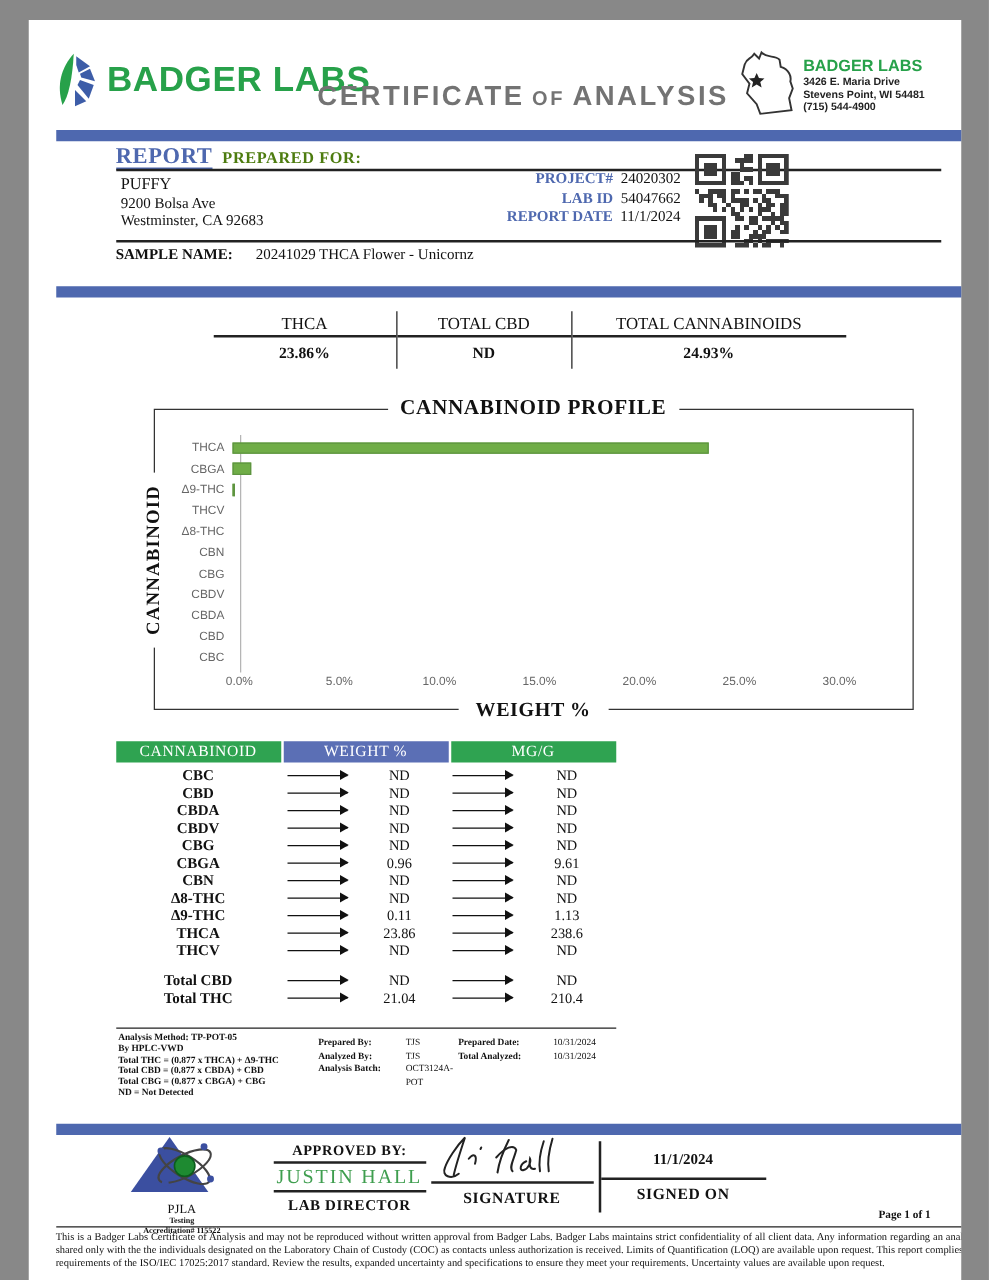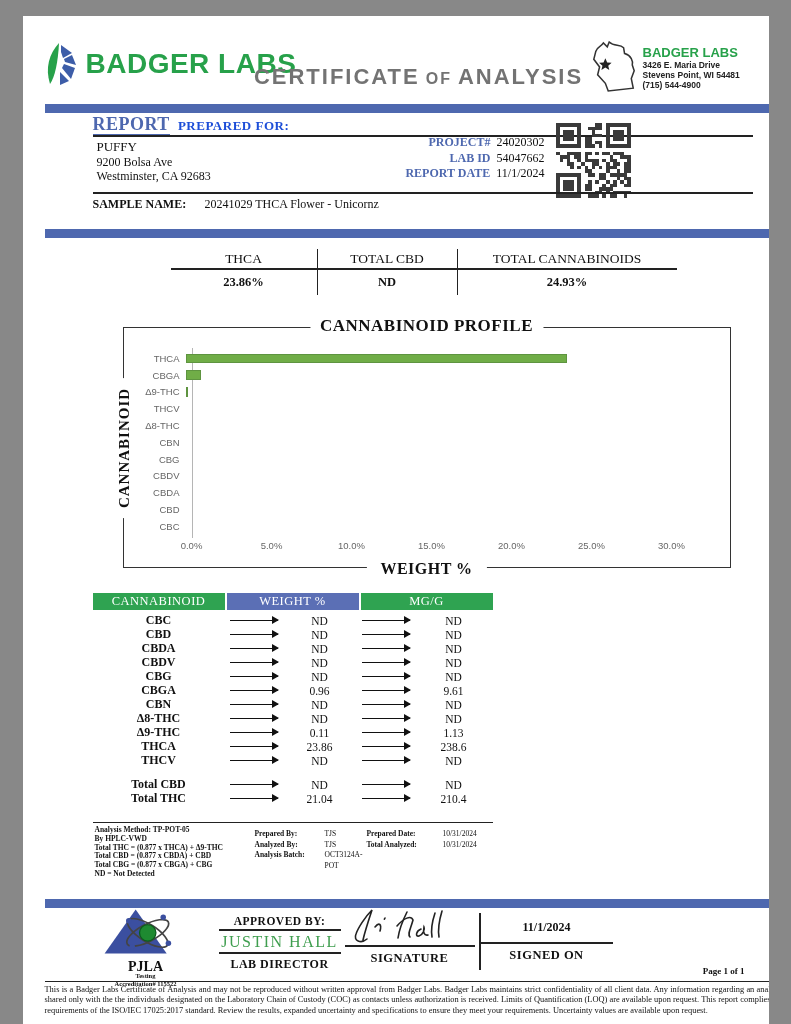--- a/index.html
+++ b/index.html
@@ -16,21 +16,21 @@
     font-family:"Liberation Sans", sans-serif; font-weight:700; font-size:22px; letter-spacing:2px; color:#737373; white-space:nowrap;}
   .coa-title .small-of { font-size:16px; text-transform:uppercase; margin:0 6px; }
   .lab-card { position:absolute; right:8px; top:22px; display:flex; align-items:center; gap:4px; }
   .lab-card .txt { width:118px; font-family:"Liberation Sans", sans-serif; }
   .lab-name { font-weight:700; font-size:13px; color:#27a14a; line-height:15px; }
   .lab-line { font-weight:700; font-size:8.5px; color:#222; line-height:10px; }
   .bluebar { position:absolute; left:22px; width:746px; height:9px; background:#4e68af; }
   
   .report-heading { position:absolute; left:70px; top:98px; }
   .report-word { font-size:18px; font-weight:700; color:#4e68af; letter-spacing:.5px; border-bottom:2px solid #4e68af; padding-bottom:0px; }
-  .prepared-for { font-size:13px; font-weight:700; color:#1d4ed8; margin-left:8px; letter-spacing:.5px; }
+  .prepared-for { font-size:13px; font-weight:700; color:#4d7c0f; margin-left:8px; letter-spacing:.5px; }
   .rule { position:absolute; border-top:2px solid #222; }
   .client { position:absolute; left:74px; top:123px; }
   .client .cname { font-size:13px; line-height:16px; }
   .client .cline { font-size:12px; line-height:14px; }
   .meta { position:absolute; left:320px; top:119px; width:202px; }
   .meta-row { display:flex; justify-content:flex-end; gap:6px; line-height:15.5px; }
   .meta-label { color:#4e68af; font-weight:700; font-size:12px; }
   .meta-value { font-size:12px; }
   .qr { position:absolute; left:533px; top:107px; width:75px; height:75px; }
   .samples { position:absolute; left:70px; top:180px; }
@@ -72,21 +72,21 @@
   .arrow::after { content:''; position:absolute; right:-1px; top:-3.6px; width:0; height:0;
     border-left:7px solid #111; border-top:4.4px solid transparent; border-bottom:4.4px solid transparent; }
   .res-totals { margin-top:10px; }
   
   .notes-left { position:absolute; left:72px; top:810px; font-size:7.5px; font-weight:700; line-height:8.8px; }
   .notes-right { position:absolute; left:232px; top:813px; font-size:7.5px; }
   .nr-row { display:grid; grid-template-columns:70px 42px 76px 58px; line-height:10.5px; }
   .nr-label { font-weight:700; }
   
   .pjla { position:absolute; left:64px; top:891px; width:118px; text-align:center; }
-  .pjla-name { font-weight:700; font-size:14px; line-height:11px; }
+  .pjla-name { font-weight:400; font-size:10px; line-height:11px; }
   .pjla-sub { font-weight:700; font-size:6.5px; line-height:7.5px; }
   .approved { position:absolute; left:196px; top:899px; width:122px; text-align:center; }
   .appr-label { font-size:11.5px; font-weight:700; letter-spacing:.5px; border-bottom:2px solid #222; padding-bottom:2px; }
   .appr-name { font-size:16px; color:#3f9e4f; letter-spacing:1.5px; padding:2px 0 1px; border-bottom:2px solid #222; }
   .appr-title { font-size:12px; font-weight:700; padding-top:3px; letter-spacing:.5px; }
   .sig-block { position:absolute; left:322px; top:889px; width:130px; text-align:center; }
   .sig-art { height:40px; }
   .sig-line { border-top:2px solid #222; }
   .sig-label { font-size:12.5px; font-weight:700; padding-top:4px; letter-spacing:.5px; }
   .vdiv { position:absolute; left:456px; top:897px; width:2px; height:57px; background:#222; }

